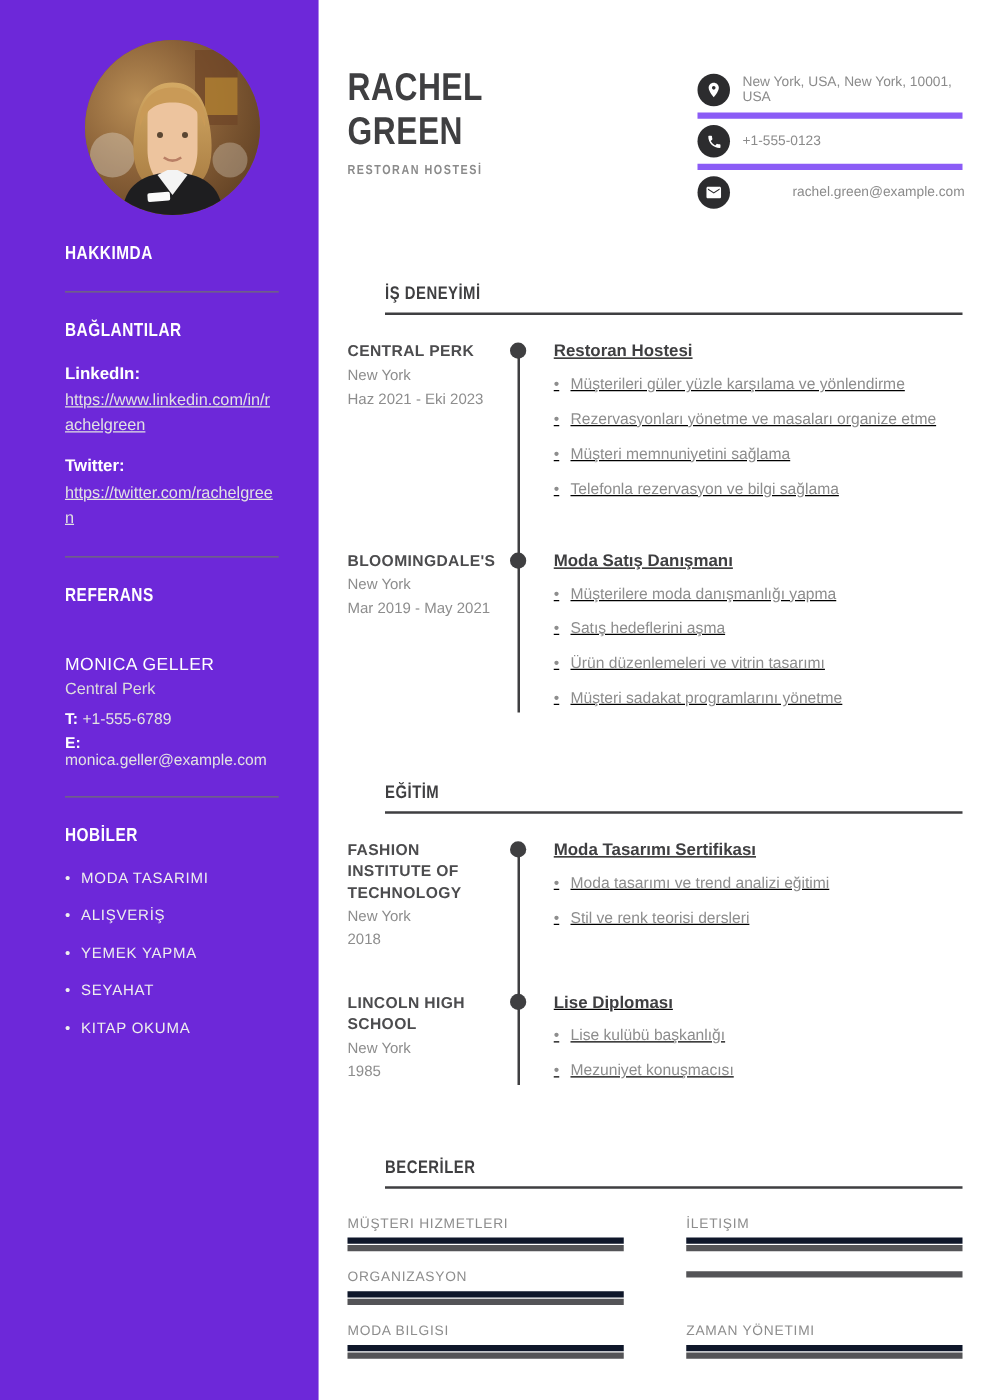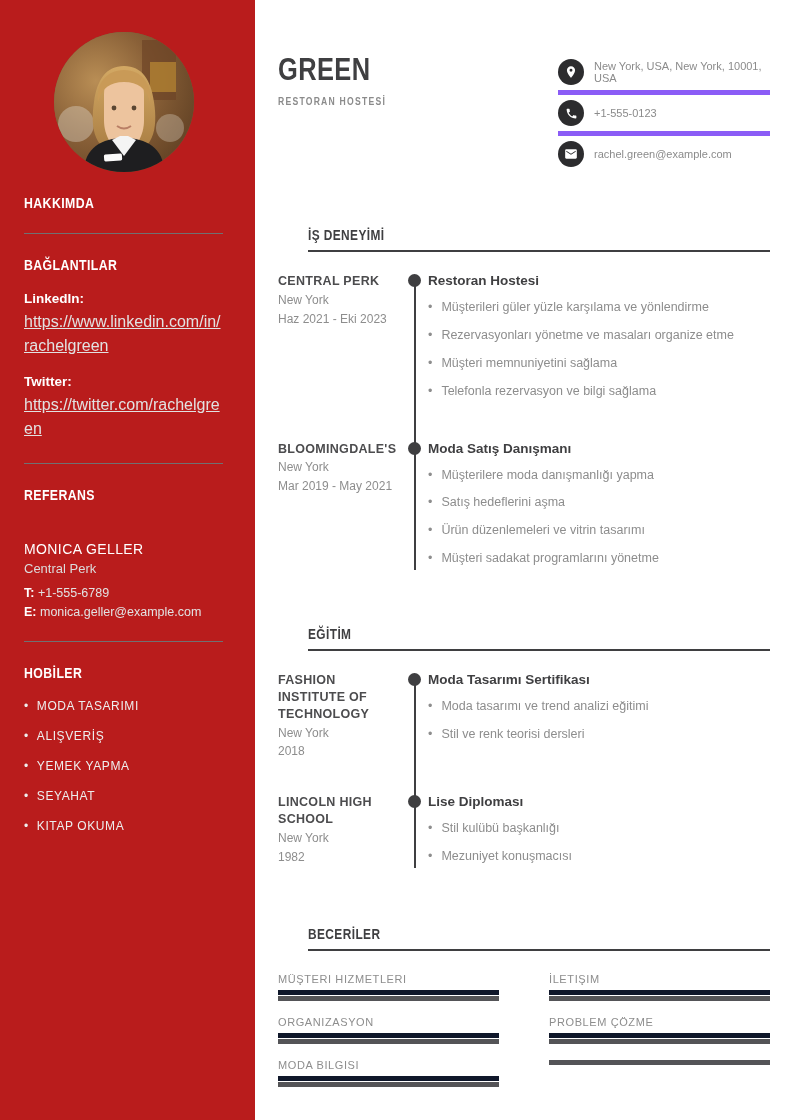--- a/index.html
+++ b/index.html
@@ -1,61 +1,61 @@
 <!DOCTYPE html>
 <html><head>
 <meta charset="utf-8">
 <style>
   * { margin:0; padding:0; box-sizing:border-box; }
   html,body { width:794px; }
   body { font-family:"Liberation Sans", sans-serif; background:#fff; }
   .page { width:794px; height:1120px; display:flex; overflow:hidden; background:#fff; }
 
   
-  .sidebar { width:255px; min-width:255px; height:100%; background:#b91c1c; color:#e6e6e6; padding:30px 32px 0 24px; }
+  .sidebar { width:255px; min-width:255px; height:100%; background:#6d28d9; color:#e6e6e6; padding:30px 32px 0 52px; }
   .photo-wrap { width:140px; height:140px; border-radius:50%; overflow:hidden; margin:2px auto 22px auto; background:#7a5a3a; }
   .photo-wrap svg { display:block; }
   .side-heading { color:#ffffff; font-weight:bold; font-size:15px; letter-spacing:.5px; margin-bottom:18px; }
   .cond { display:inline-block; transform:scaleX(.82); transform-origin:0 50%; white-space:nowrap; }
   .about-text { font-size:13px; line-height:1.72; color:#dcdcdc; }
   .side-divider { border:none; border-top:1px solid #707072; margin:22px 0; }
   .link-block { margin-bottom:16px; }
   .link-label { font-size:13.5px; font-weight:bold; color:#fff; margin-bottom:4px; }
-  .link-url { font-size:16px; color:#e2e2e2; text-decoration:underline; line-height:1.5; word-break:break-all; display:block; }
+  .link-url { font-size:13px; color:#e2e2e2; text-decoration:underline; line-height:1.5; word-break:break-all; display:block; }
   .ref-name { font-size:14px; color:#fff; letter-spacing:.4px; margin-bottom:4px;margin-top:38px; }
   .ref-company { font-size:13px; color:#dcdcdc; margin-bottom:10px; }
   .ref-line { font-size:12.5px; color:#e2e2e2; margin-bottom:5px; }
   .ref-line b { color:#fff; }
   .hobby-item { font-size:12px; letter-spacing:.6px; color:#eee; margin-bottom:16px; display:flex; align-items:baseline; }
   .hobby-item .blt { margin-right:8px; font-size:12px; }
 
   
   .main { flex:1; padding:52px 24px 0 23px; background:#fff; }
   .header-row { display:flex; justify-content:space-between; }
   .name-line { font-size:31px; font-weight:bold; color:#3f3f41; line-height:1.13; letter-spacing:.5px; }
   .job-title { font-size:10.5px; font-weight:bold; color:#8b8b8b; letter-spacing:1.5px; margin-top:8px; }
   .contact-block { width:212px; margin-top:2px; }
   .contact-row { display:flex; align-items:center; padding:5px 0; border-bottom:5px solid #8b5cf6; }
-  .contact-row:last-child { border-bottom:none; }
+  .contact-row:last-child { border-bottom:none;gap:40px; }
   .contact-icon { width:26px; height:26px; min-width:26px; border-radius:50%; background:#2c2c2e; display:flex; align-items:center; justify-content:center; margin-right:10px; }
   .contact-text { font-size:11px; color:#8b8b8b; }
 
   .section { margin-top:0; }
   .section-head { border-bottom:2px solid #3f3f41; padding-bottom:6px;margin-left:30px; }
   .section-head span { font-size:14.5px; font-weight:bold; color:#3f3f41; letter-spacing:.5px; }
 
   .timeline { position:relative; padding-top:21px; }
   .timeline .tl-line { position:absolute; left:136px; width:2px; top:27px; bottom:8px; background:#3f3f41; }
   .tl-entry { position:relative; display:grid; grid-template-columns:137px 1fr; margin-bottom:30px; }
   .tl-entry:last-child { margin-bottom:0; }
   .tl-dot { position:absolute; left:130px; top:1px; width:13px; height:13px; border-radius:50%; background:#3f3f41; }
   .tl-meta { padding-right:14px; }
   .tl-company { font-size:12.5px; font-weight:bold; color:#4c4c4e; letter-spacing:.3px; line-height:1.35; }
   .tl-sub { font-size:12px; color:#8d8d8d; line-height:1.4; margin-top:2px; }
-  .tl-content { padding-left:13px; }
+  .tl-content { padding-left:28px;text-decoration:underline; }
   .tl-role { font-size:13.5px; font-weight:bold; color:#3f3f41; margin-bottom:11px; }
   .tl-bullets li { list-style:none; display:flex; font-size:12.5px; color:#8d8d8d; margin-bottom:11px; line-height:1.35; }
   .tl-bullets .blt { color:#8d8d8d; margin-right:9px; }
 
   .bars-grid { display:grid; grid-template-columns:1fr 1fr; column-gap:50px; row-gap:15px; padding-top:22px; }
   .bar-item { }
   .bar-label { font-size:11px; color:#8d8d8d; letter-spacing:.6px; padding-bottom:5px; border-bottom:5px solid #0f172a; }
   .bar-track { height:5px; background:#e9e9e9; margin-top:1px; }
   .bar-fill { height:100%; background:#545457; }
 
@@ -152,20 +152,21 @@
           <span class="blt">•</span>
           <span>KITAP OKUMA</span>
         </div>
     </section>
   </aside>
 
   <main class="main">
 
     <div class="header-row">
       <div>
+        <div class="name-line"><span class="cond">RACHEL</span></div>
         <div class="name-line"><span class="cond">GREEN</span></div>
         <div class="job-title"><span class="cond">RESTORAN HOSTESİ</span></div>
       </div>
       <div class="contact-block">
         <div class="contact-row">
           <span class="contact-icon">
             <svg width="14" height="14" viewBox="0 0 24 24" fill="#fff">
                 <path d="M12 2C8.1 2 5 5.1 5 9c0 5.2 7 13 7 13s7-7.8 7-13c0-3.9-3.1-7-7-7zm0 9.5a2.5 2.5 0 1 1 0-5 2.5 2.5 0 0 1 0 5z"></path>
               </svg>
           </span>
@@ -282,28 +283,28 @@
                 </li>
             </ul>
           </div>
         </div>
 
         <div class="tl-entry" style="margin-top:34px;">
           <div class="tl-dot"></div>
           <div class="tl-meta">
             <div class="tl-company">LINCOLN HIGH SCHOOL</div>
             <div class="tl-sub">New York</div>
-            <div class="tl-sub">1982</div>
+            <div class="tl-sub">1985</div>
           </div>
           <div class="tl-content">
             <div class="tl-role">Lise Diploması</div>
             <ul class="tl-bullets">
               <li>
                   <span class="blt">•</span>
-                  <span>Stil kulübü başkanlığı</span>
+                  <span>Lise kulübü başkanlığı</span>
                 </li>
               <li>
                   <span class="blt">•</span>
                   <span>Mezuniyet konuşmacısı</span>
                 </li>
             </ul>
           </div>
         </div>
       </div>
     </section>
@@ -323,32 +324,32 @@
               <div class="bar-fill" style="width: 100%;"></div>
             </div>
         </div>
         <div class="bar-item">
           <div class="bar-label">ORGANIZASYON</div>
           <div class="bar-track">
               <div class="bar-fill" style="width: 100%;"></div>
             </div>
         </div>
         <div class="bar-item">
-          <div class="bar-label">PROBLEM ÇÖZME</div>
           <div class="bar-track">
               <div class="bar-fill" style="width: 100%;"></div>
             </div>
         </div>
         <div class="bar-item">
           <div class="bar-label">MODA BILGISI</div>
           <div class="bar-track">
               <div class="bar-fill" style="width: 100%;"></div>
             </div>
         </div>
         <div class="bar-item">
+          <div class="bar-label">ZAMAN YÖNETIMI</div>
           <div class="bar-track">
               <div class="bar-fill" style="width: 100%;"></div>
             </div>
         </div>
       </div>
     </section>
 
   </main>
 </div>
 

